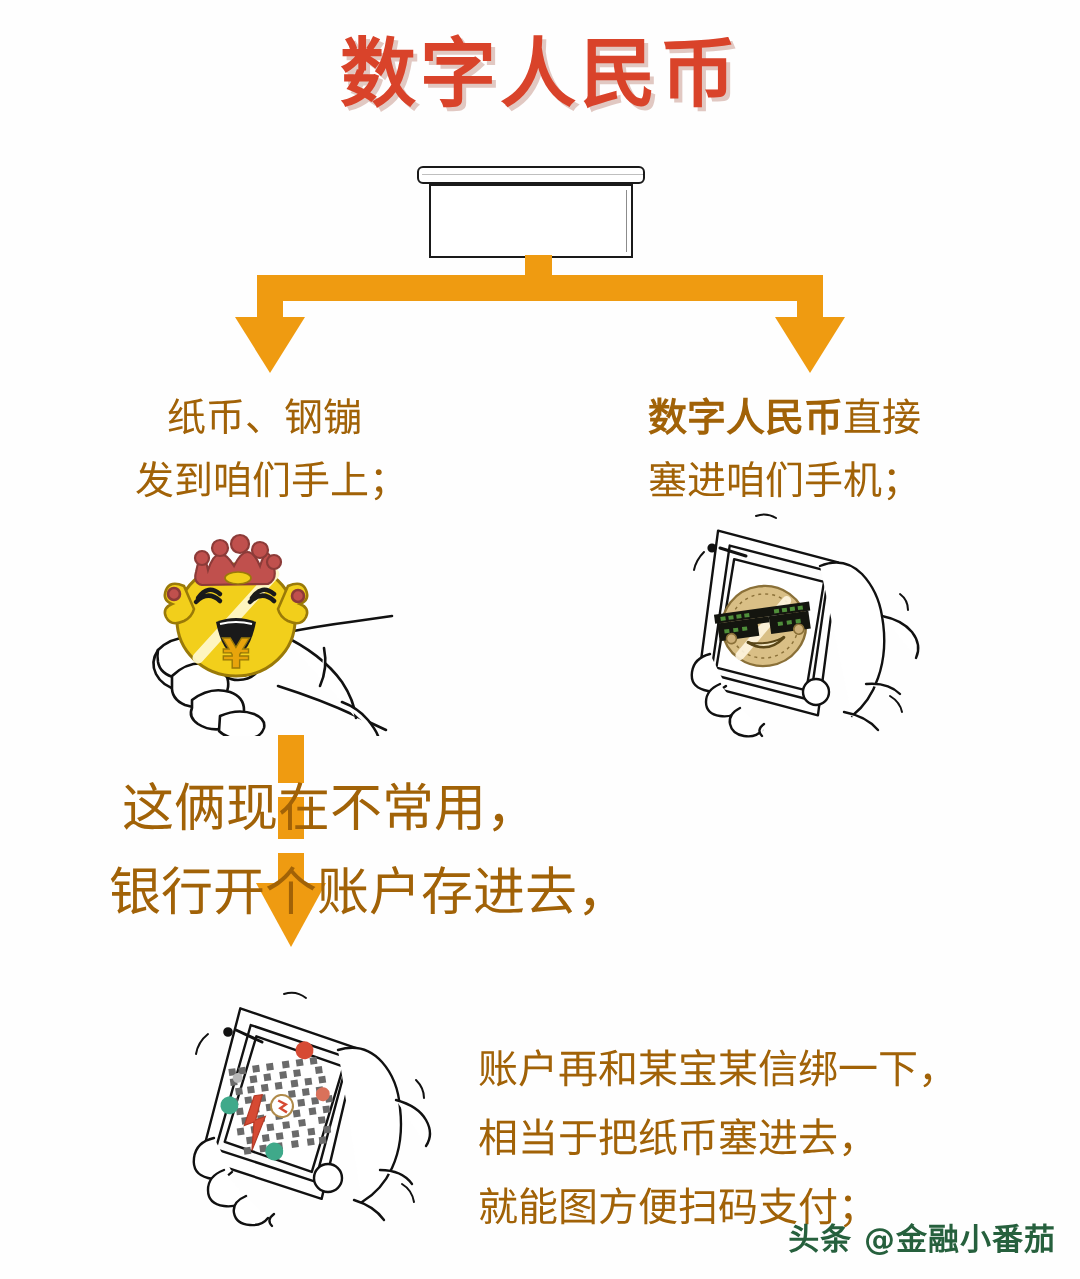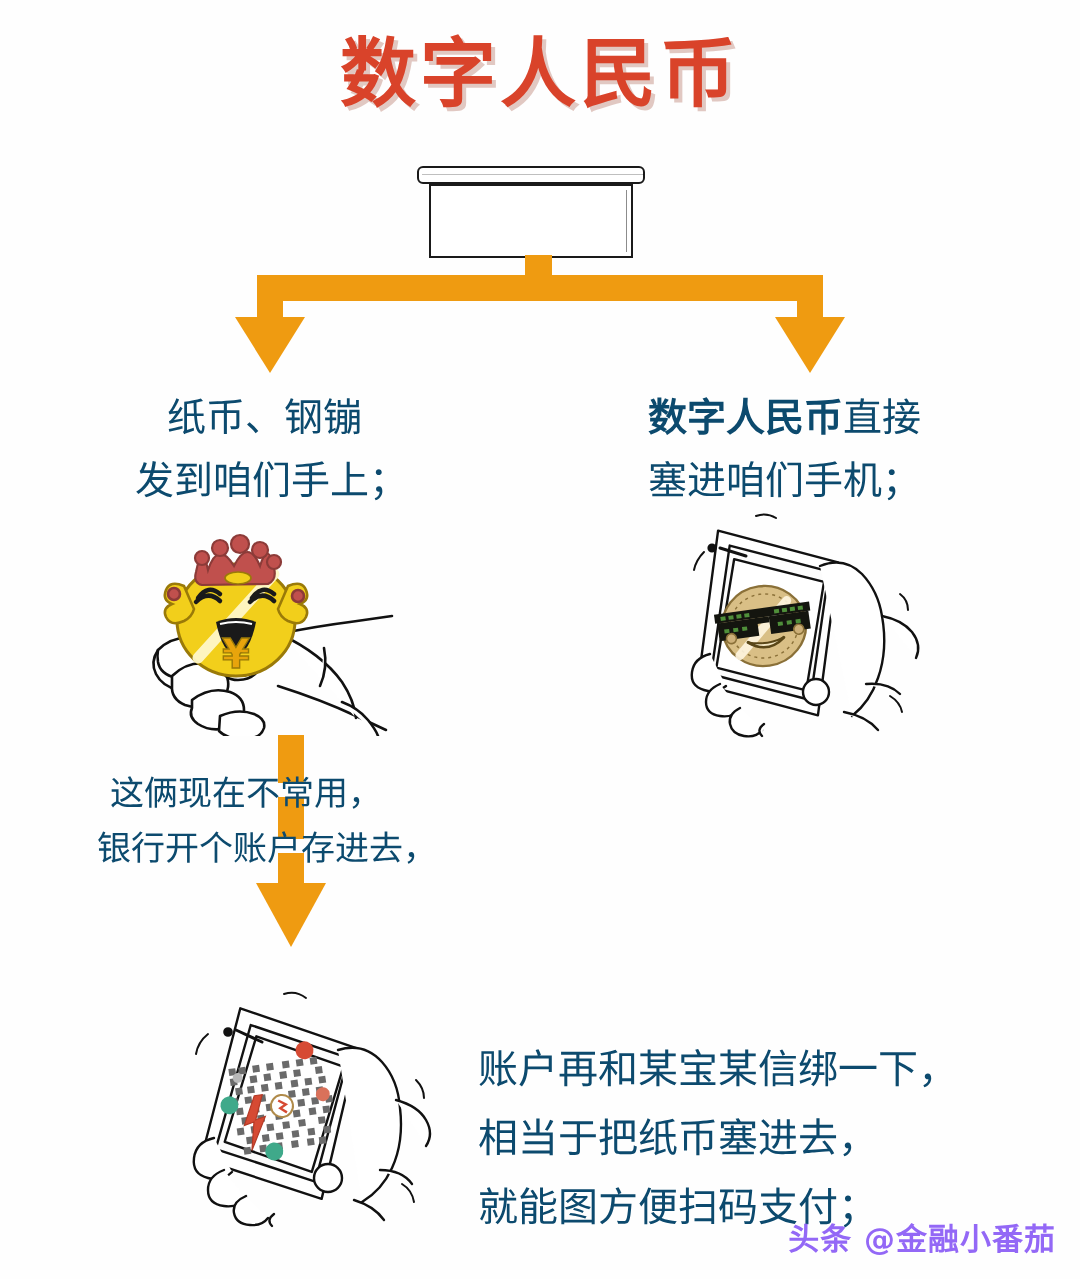--- a/index.html
+++ b/index.html
@@ -47,41 +47,41 @@
     font-style:italic;font-weight:600;
   }
 
   
   .arrow-svg{position:absolute;pointer-events:none;}
   #fork-arrow{left:235px;top:255px;}
   #dashed-arrow{left:243px;top:735px;}
 
   
   .txt{
-    position:absolute;color:#0c4a6e;
+    position:absolute;color:#a16207;
     font-family:"DejaVu Sans","Liberation Sans",sans-serif;
     line-height:1.62;white-space:nowrap;
   }
   #text-left{left:135px;top:386px;font-size:39px;}
   #text-left .l1{display:block;padding-left:32px;}
   #text-left .l2{display:block;}
   #text-right{left:648px;top:386px;font-size:39px;}
   #text-right .l1{display:block;}
   #text-right .l2{display:block;}
   #text-right b{font-weight:bold;}
-  #text-middle{left:80px;top:766px;font-size:34px;}
+  #text-middle{left:92px;top:766px;font-size:52px;}
   #text-middle .l1{display:block;padding-left:30px;}
   #text-middle .l2{display:block;margin-left:17px;}
   #text-bottom{left:478px;top:1035px;font-size:40px;line-height:1.72;}
   #text-bottom span{display:block;}
 
   
   #watermark{
     position:absolute;right:24px;bottom:20px;
-    font-size:31px;font-weight:bold;color:#8b5cf6;
+    font-size:31px;font-weight:bold;color:#14532d;
     font-family:"DejaVu Sans","Liberation Sans",sans-serif;
     letter-spacing:1px;
     text-shadow:1px 1px 0 rgba(255,255,255,.9);
     opacity:.92;
   }
 
   
   .illus{position:absolute;}
   #illus-coin-hand{left:128px;top:516px;}
   #illus-phone-hand{left:668px;top:508px;}

